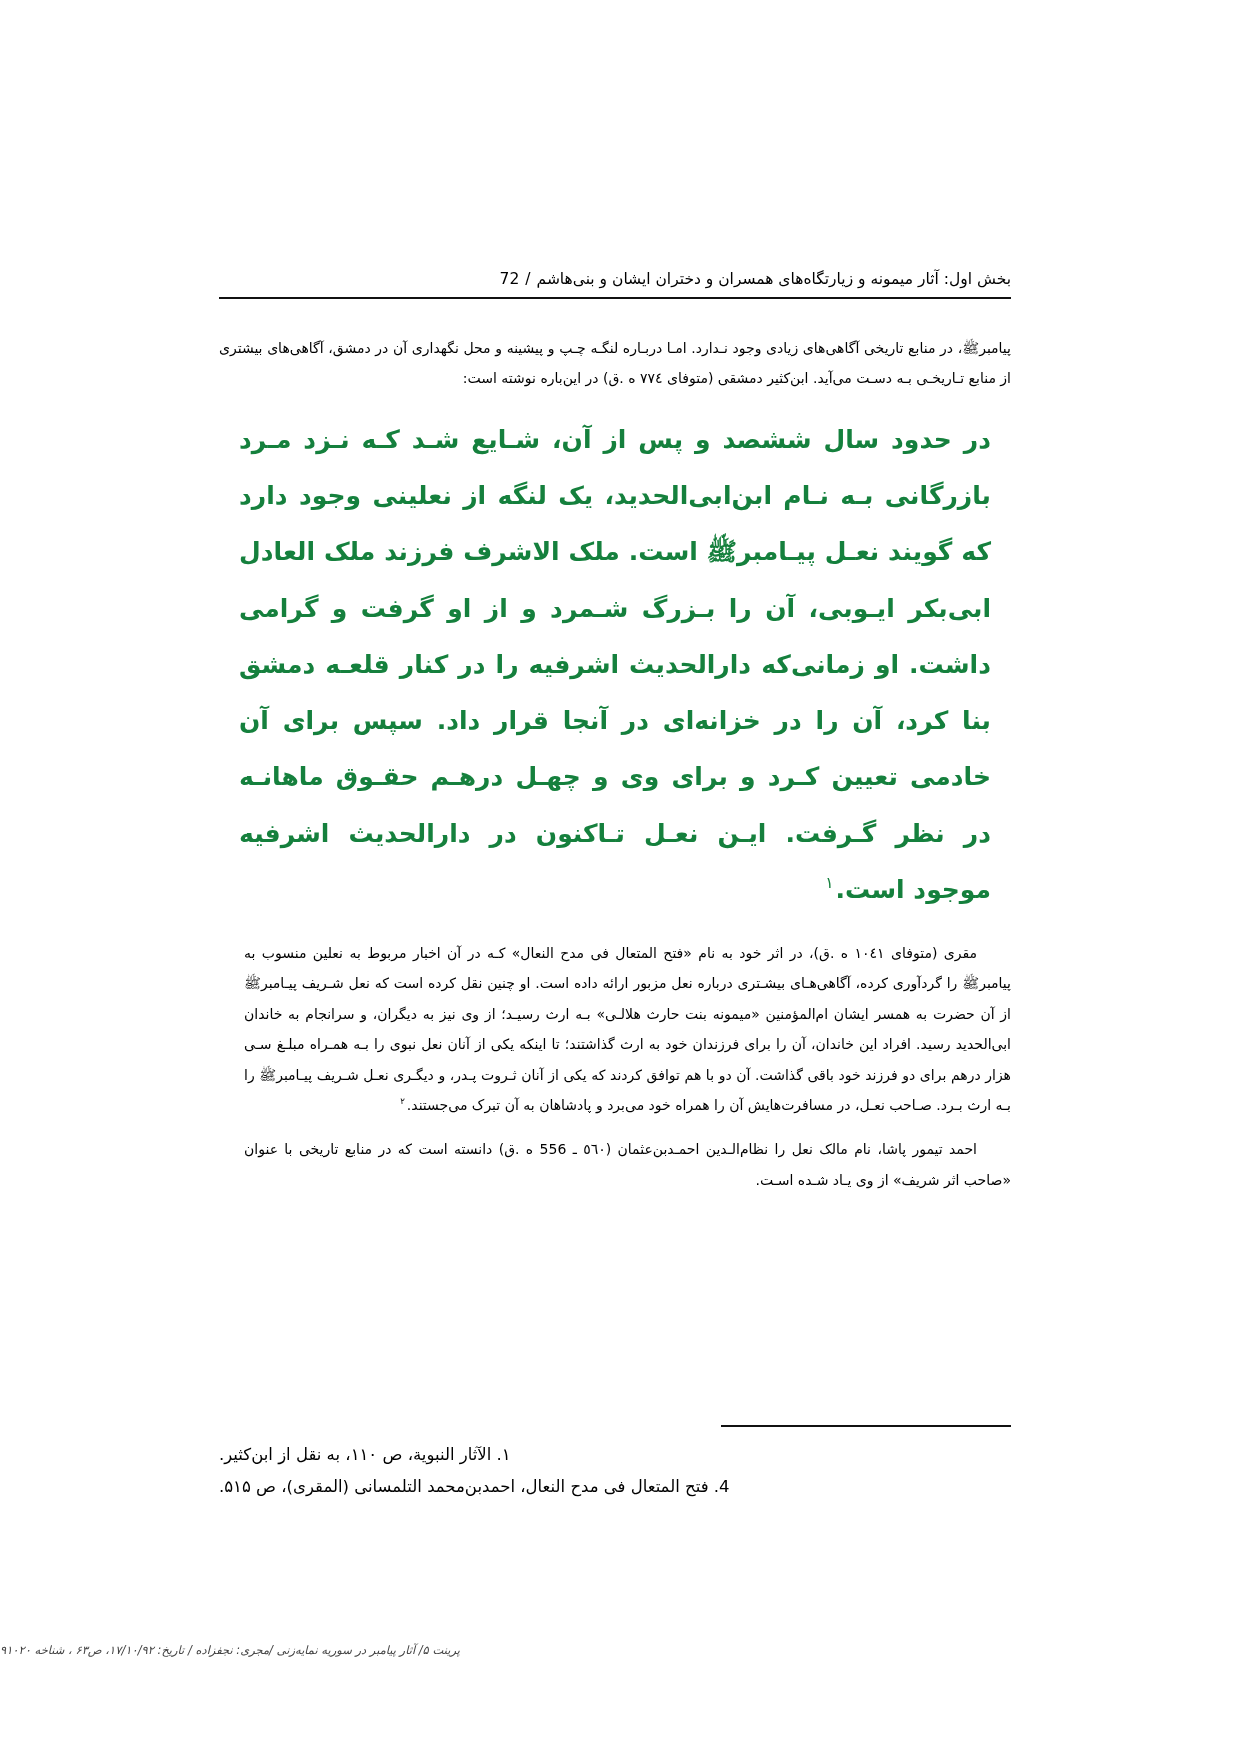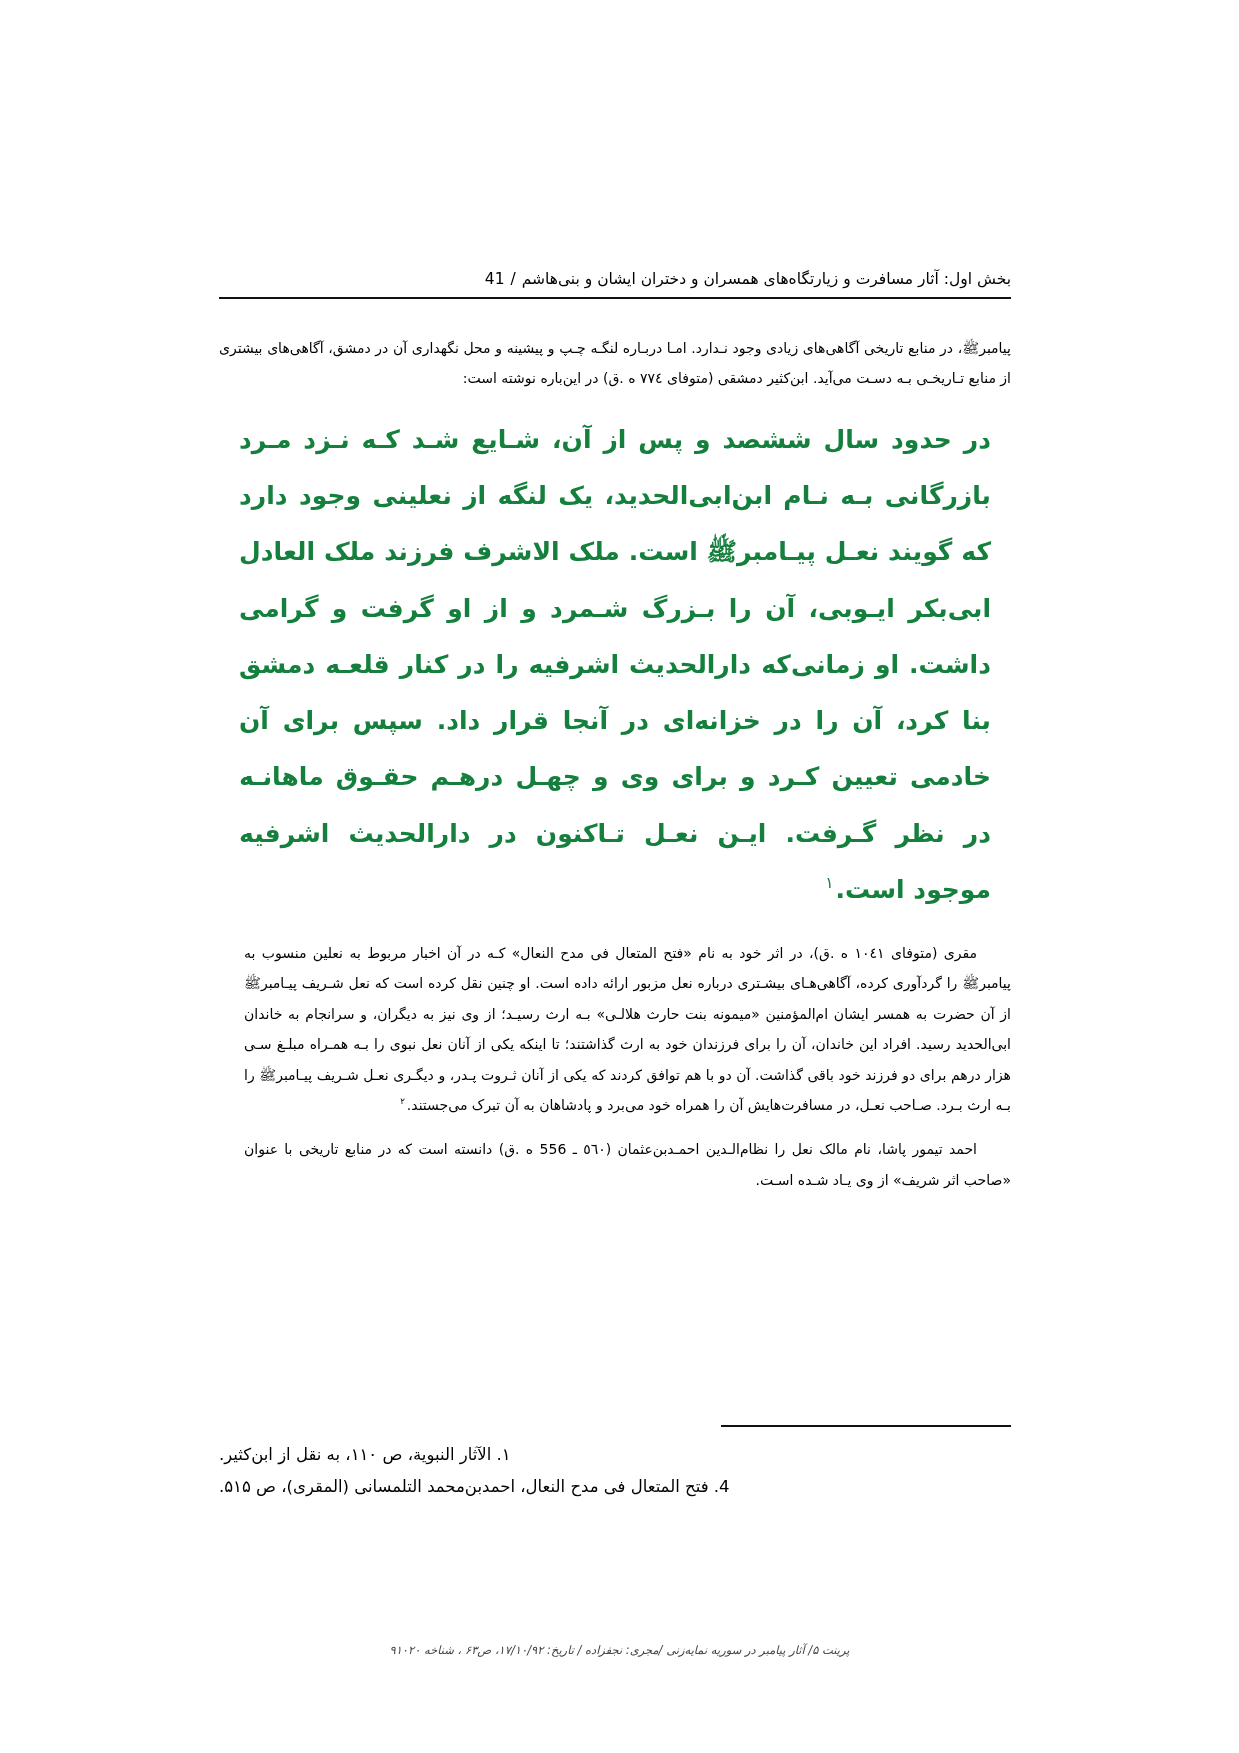--- a/index.html
+++ b/index.html
@@ -115,39 +115,39 @@
     color: #000;
     white-space: nowrap;
   }
 
   
   .bottom-strip {
     position: absolute;
     bottom: 96px;
     left: 0;
     right: 0;
-    text-align: center;
+    text-align: left;
     font-size: 11.5px;
     color: #444;
     font-style: italic;
     direction: rtl;
     letter-spacing: 0.2px;
   }
 </style>
 </head>
 <body>
 
 <div class="page">
 
   <div class="content">
 
     <div class="running-head">
-      <span class="rh-text">بخش اول: آثار مسافرت و زیارتگاه‌های همسران و دختران ایشان و بنی‌هاشم</span>
+      <span class="rh-text">بخش اول: آثار میمونه و زیارتگاه‌های همسران و دختران ایشان و بنی‌هاشم</span>
       <span class="rh-sep">/</span>
-      <span class="rh-text">41</span>
+      <span class="rh-text">72</span>
     </div>
 
     <hr class="rule">
 
     <p class="body-par">پیامبرﷺ، در منابع تاریخی آگاهی‌های زیادی وجود نـدارد. امـا دربـاره لنگـه چـپ و پیشینه و محل نگهداری آن در دمشق، آگاهی‌های بیشتری از منابع تـاریخـی بـه دسـت می‌آید. ابن‌کثیر دمشقی (متوفای ٧٧٤ ه .ق) در این‌باره نوشته است:</p>
 
     <blockquote class="quote"><span>در حدود سال ششصد و پس از آن، شـایع شـد کـه نـزد مـرد بازرگانی بـه نـام ابن‌ابی‌الحدید، یک لنگه از نعلینی وجود دارد که گویند نعـل پیـامبرﷺ است. ملک الاشرف فرزند ملک العادل ابی‌بکر ایـوبی، آن را بـزرگ شـمرد و از او گرفت و گرامی داشت. او زمانی‌که دارالحدیث اشرفیه را در کنار قلعـه دمشق بنا کرد، آن را در خزانه‌ای در آنجا قرار داد. سپس برای آن خادمی تعیین کـرد و برای وی و چهـل درهـم حقـوق ماهانـه در نظر گـرفت. ایـن نعـل تـاکنون در دارالحدیث اشرفیه موجود است.</span><sup class="fn">۱</sup></blockquote>
 
     <p class="body-par indented"><span>مقری (متوفای ١٠٤١ ه .ق)، در اثر خود به نام «فتح المتعال فی مدح النعال» کـه در آن اخبار مربوط به نعلین منسوب به پیامبرﷺ را گردآوری کرده، آگاهی‌هـای بیشـتری درباره نعل مزبور ارائه داده است. او چنین نقل کرده است که نعل شـریف پیـامبرﷺ از آن حضرت به همسر ایشان ام‌المؤمنین «میمونه بنت حارث هلالـی» بـه ارث رسیـد؛ از وی نیز به دیگران، و سرانجام به خاندان ابی‌الحدید رسید. افراد این خاندان، آن را برای فرزندان خود به ارث گذاشتند؛ تا اینکه یکی از آنان نعل نبوی را بـه همـراه مبلـغ سـی هزار درهم برای دو فرزند خود باقی گذاشت. آن دو با هم توافق کردند که یکی از آنان ثـروت پـدر، و دیگـری نعـل شـریف پیـامبرﷺ را بـه ارث بـرد. صـاحب نعـل، در مسافرت‌هایش آن را همراه خود می‌برد و پادشاهان به آن تبرک می‌جستند.</span><sup class="fn">۲</sup></p>
 

